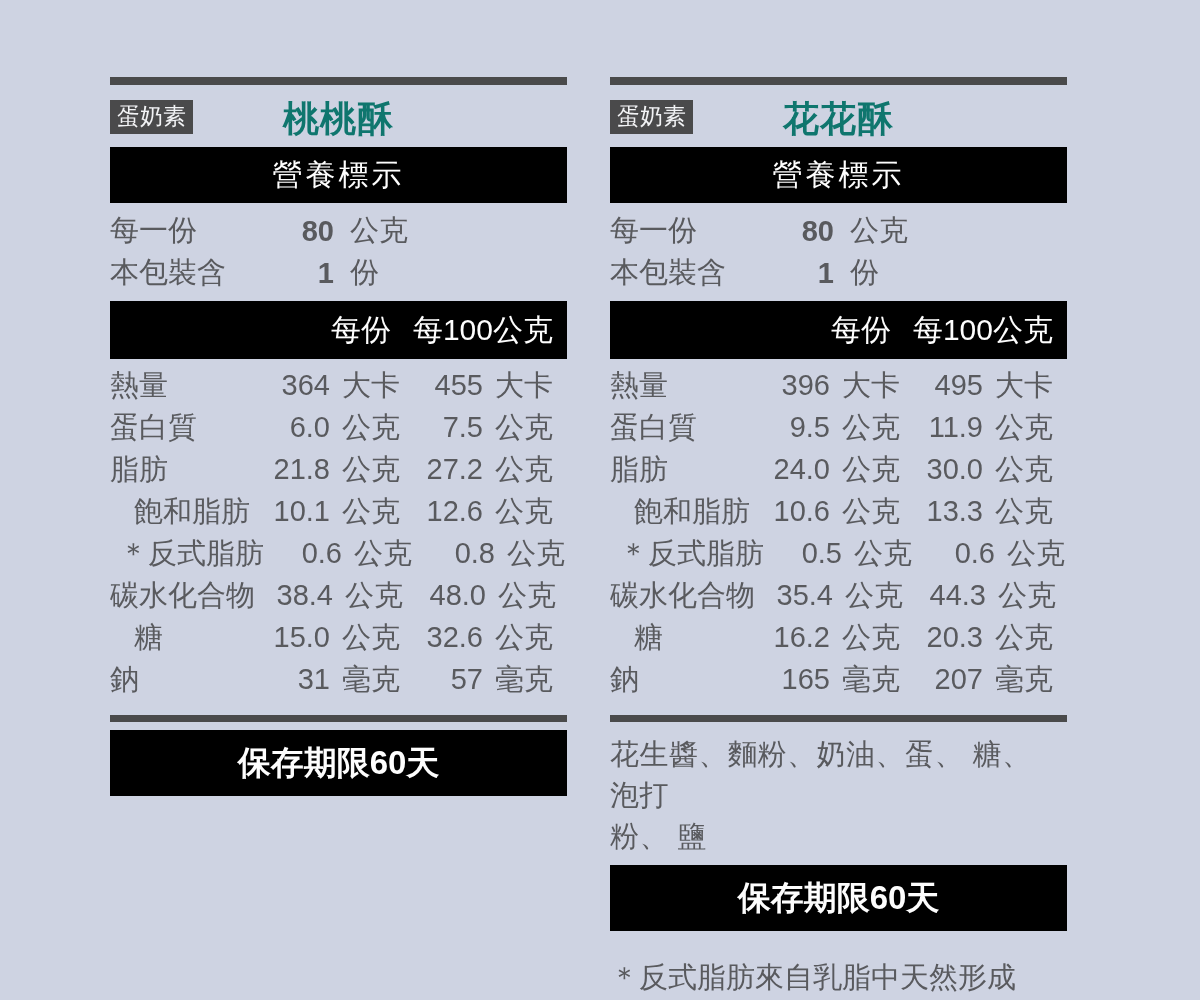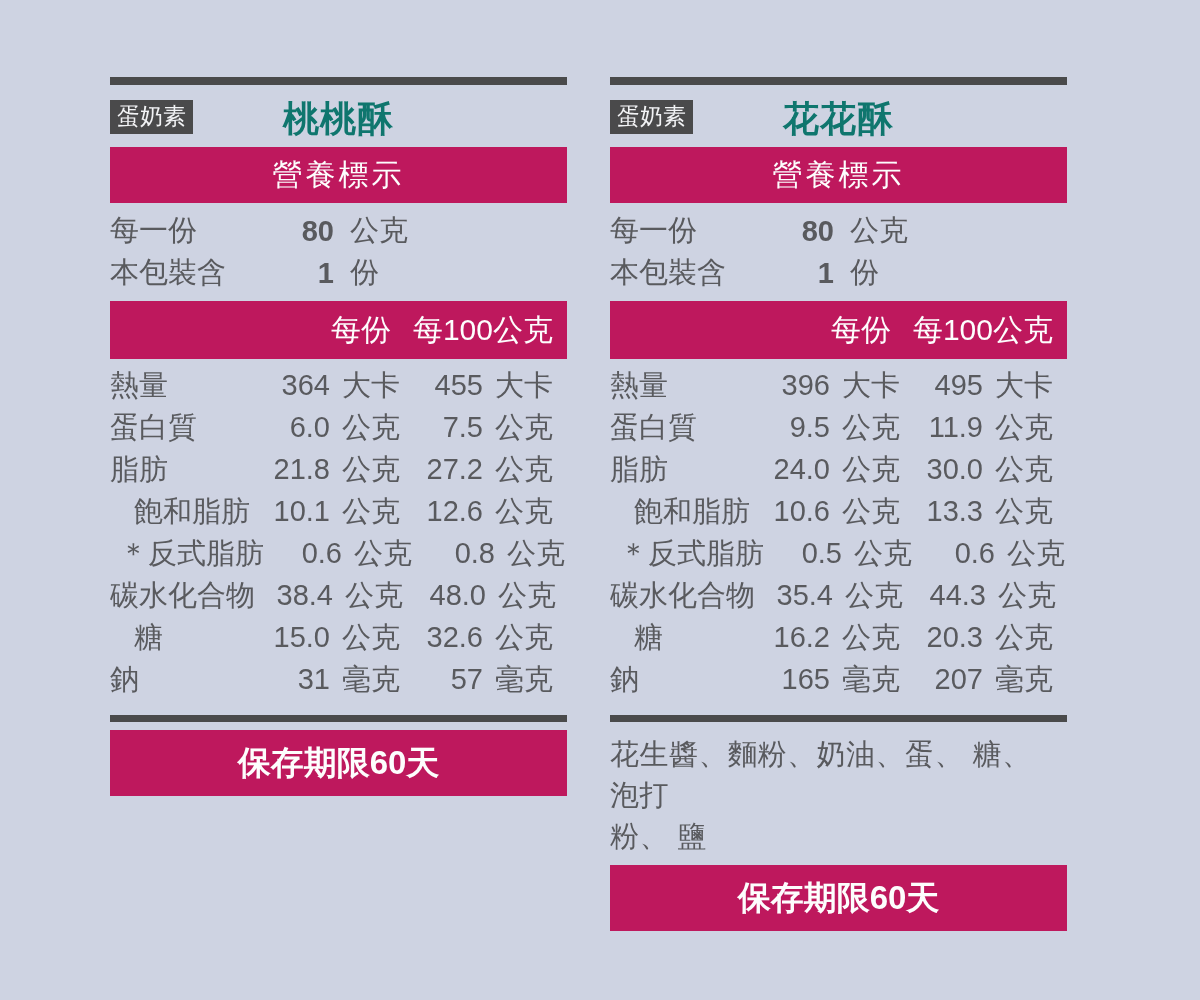--- a/index.html
+++ b/index.html
@@ -9,21 +9,21 @@
     font-family:"Liberation Sans","DejaVu Sans",sans-serif;
     color:#595a5e;
     overflow:hidden;
   }
   .sheet{display:flex;gap:43px;padding:62px 0 0 110px;}
   .label{width:457px;flex:0 0 457px;margin-top:15px;}
   .top-bar{height:8px;background:#4a4a4b;}
   .title-row{margin-top:16px;height:36px;display:flex;align-items:center;position:relative;}
   .badge{position:absolute;left:0;top:-1px;background:#4a4a4b;color:#f2f3f5;font-size:23px;line-height:1;padding:5px 7px 6px;}
   .title{flex:1;text-align:center;font-size:36px;font-weight:700;color:#0f766e;margin:0;letter-spacing:1px;}
-  .bar{background:#be185d;color:#fdfdfd;}
+  .bar{background:#000000;color:#fdfdfd;}
   .header-bar{margin-top:10px;height:56px;line-height:56px;text-align:center;font-size:30px;letter-spacing:3px;}
   .servings{padding-top:7px;}
   .srow{display:flex;align-items:center;height:42px;font-size:29px;padding-right:155px;}
   .srow .lbl{flex:1;}
   .srow .num{width:70px;text-align:right;font-weight:bold;}
   .srow .unit{width:62px;margin-left:16px;}
   .col-header{margin-top:7px;height:58px;display:flex;align-items:center;justify-content:flex-end;gap:22px;font-size:30px;padding-right:14px;box-sizing:border-box;}
   .nutrients{padding-top:6px;}
   .nrow{display:flex;align-items:center;height:42px;font-size:29px;padding-right:14px;}
   .nrow .nm{flex:1;white-space:nowrap;}
@@ -279,15 +279,16 @@
             <span class="num">207</span>
             <span class="unit">毫克</span>
           </span>
       </div>
     </div>
 
     <div class="divider"></div>
     <p class="ingredients">花生醬、麵粉、奶油、蛋、 糖、 泡打
 粉、 鹽</p>
     <div class="bar footer-bar">保存期限60天</div>
+    <p class="footnote">＊反式脂肪來自乳脂中天然形成</p>
   </section>
 
 </div>
 
 </body></html>

